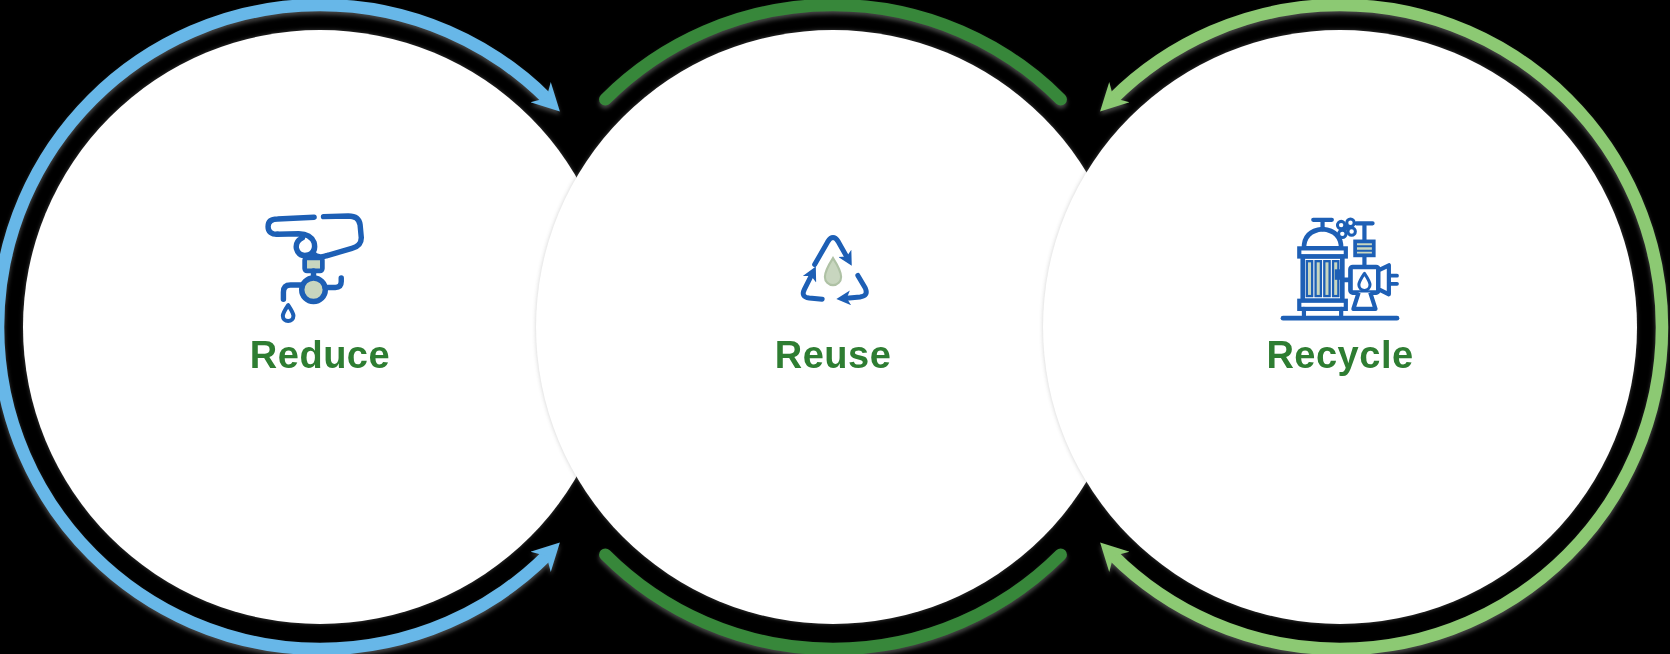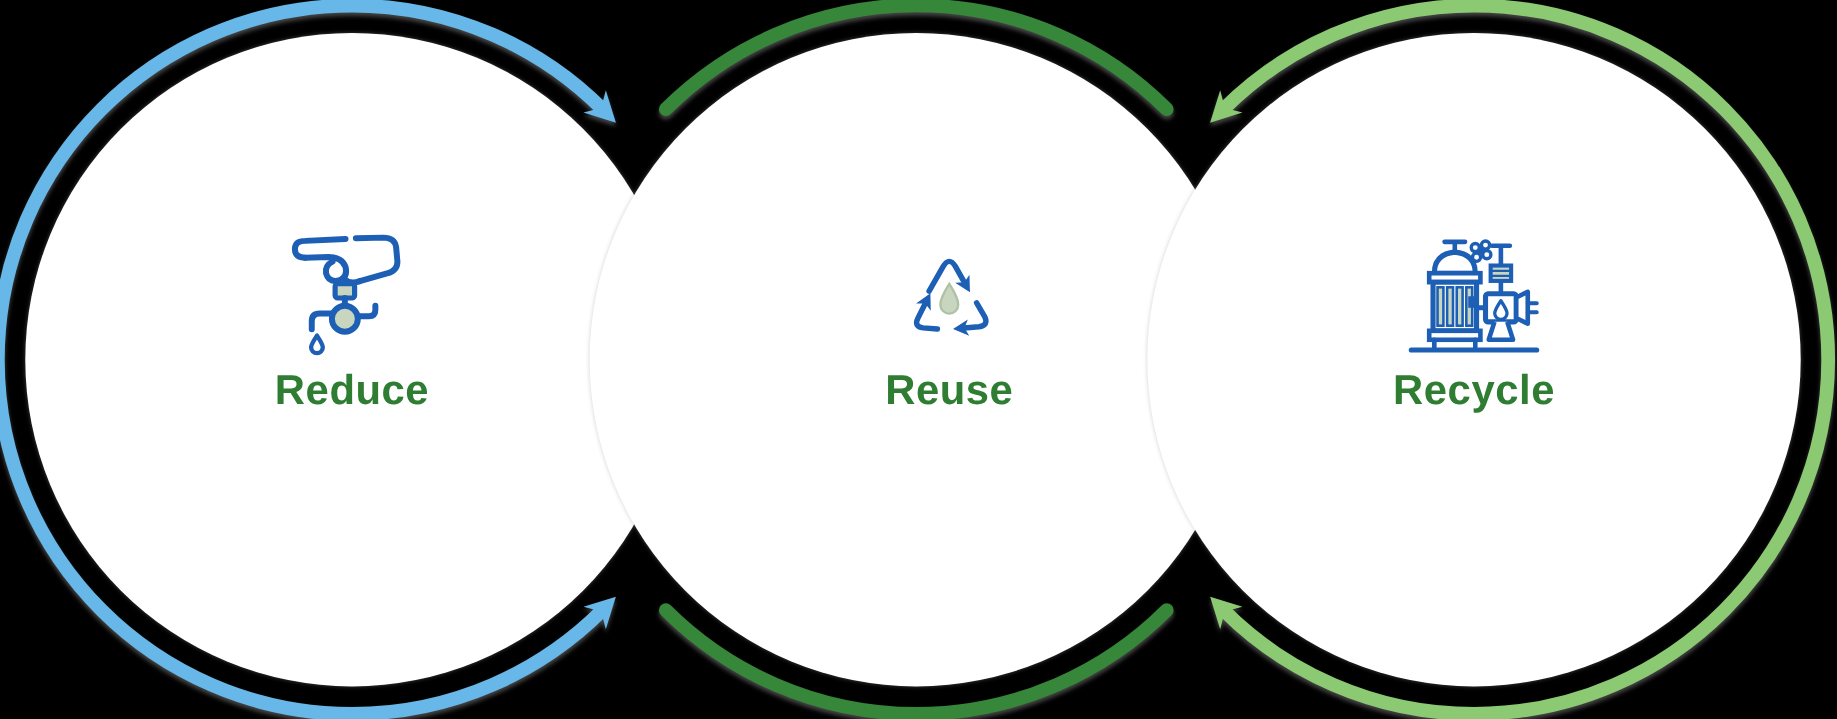--- a/index.html
+++ b/index.html
@@ -63,21 +63,21 @@
       <rect x="37" y="44" width="15" height="11" rx="2" fill="#C8D6BF" stroke="#1D5FB5" stroke-width="4"></rect>
       <path d="M44.5,55 V61" fill="none" stroke="#1D5FB5" stroke-width="4.6" stroke-linecap="round"></path>
       <circle cx="44.5" cy="71" r="10" fill="#C8D6BF" stroke="#1D5FB5" stroke-width="4.6"></circle>
       <path d="M34.5,67 H25 Q19,67 19,73 V79" fill="none" stroke="#1D5FB5" stroke-width="4.6" stroke-linecap="round"></path>
       <path d="M54.5,69 H63 Q68,69 68,64 V61" fill="none" stroke="#1D5FB5" stroke-width="4.6" stroke-linecap="round"></path>
       <path d="M23,84 C20,88.5 18.5,91 18.5,93 A4.5,4.5 0 0 0 27.5,93 C27.5,91 26,88.5 23,84 Z" fill="#ffffff" stroke="#1D5FB5" stroke-width="3.4" stroke-linejoin="round"></path>
     </svg>
     <div class="label">Reduce</div>
   </div>
 
-  <div class="step" style="left:863px;">
+  <div class="step" style="left:833px;">
     <svg class="icon" style="top:216px;" width="108" height="108" viewBox="0 0 100 100" xmlns="http://www.w3.org/2000/svg">
       <g fill="none" stroke="#1D5FB5" stroke-width="4.6" stroke-linecap="round" stroke-linejoin="round">
         <path d="M33,45 L45,24 Q50,16 55,24 L64,40" marker-end="url(#head-icon-blue)"></path>
         <path d="M73,55 L80,67 Q83,74 75,75 L60,76.3" marker-end="url(#head-icon-blue)"></path>
         <path d="M40,77 L28,76 Q20,75 23.5,68 L31,53" marker-end="url(#head-icon-blue)"></path>
       </g>
       <path d="M50,39 C45.5,46 42.5,51.5 42.5,56.5 A7.5,7.5 0 0 0 57.5,56.5 C57.5,51.5 54.5,46 50,39 Z" fill="#C8D6BF" stroke="#AFC2A5" stroke-width="2"></path>
     </svg>
     <div class="label">Reuse</div>
   </div>

